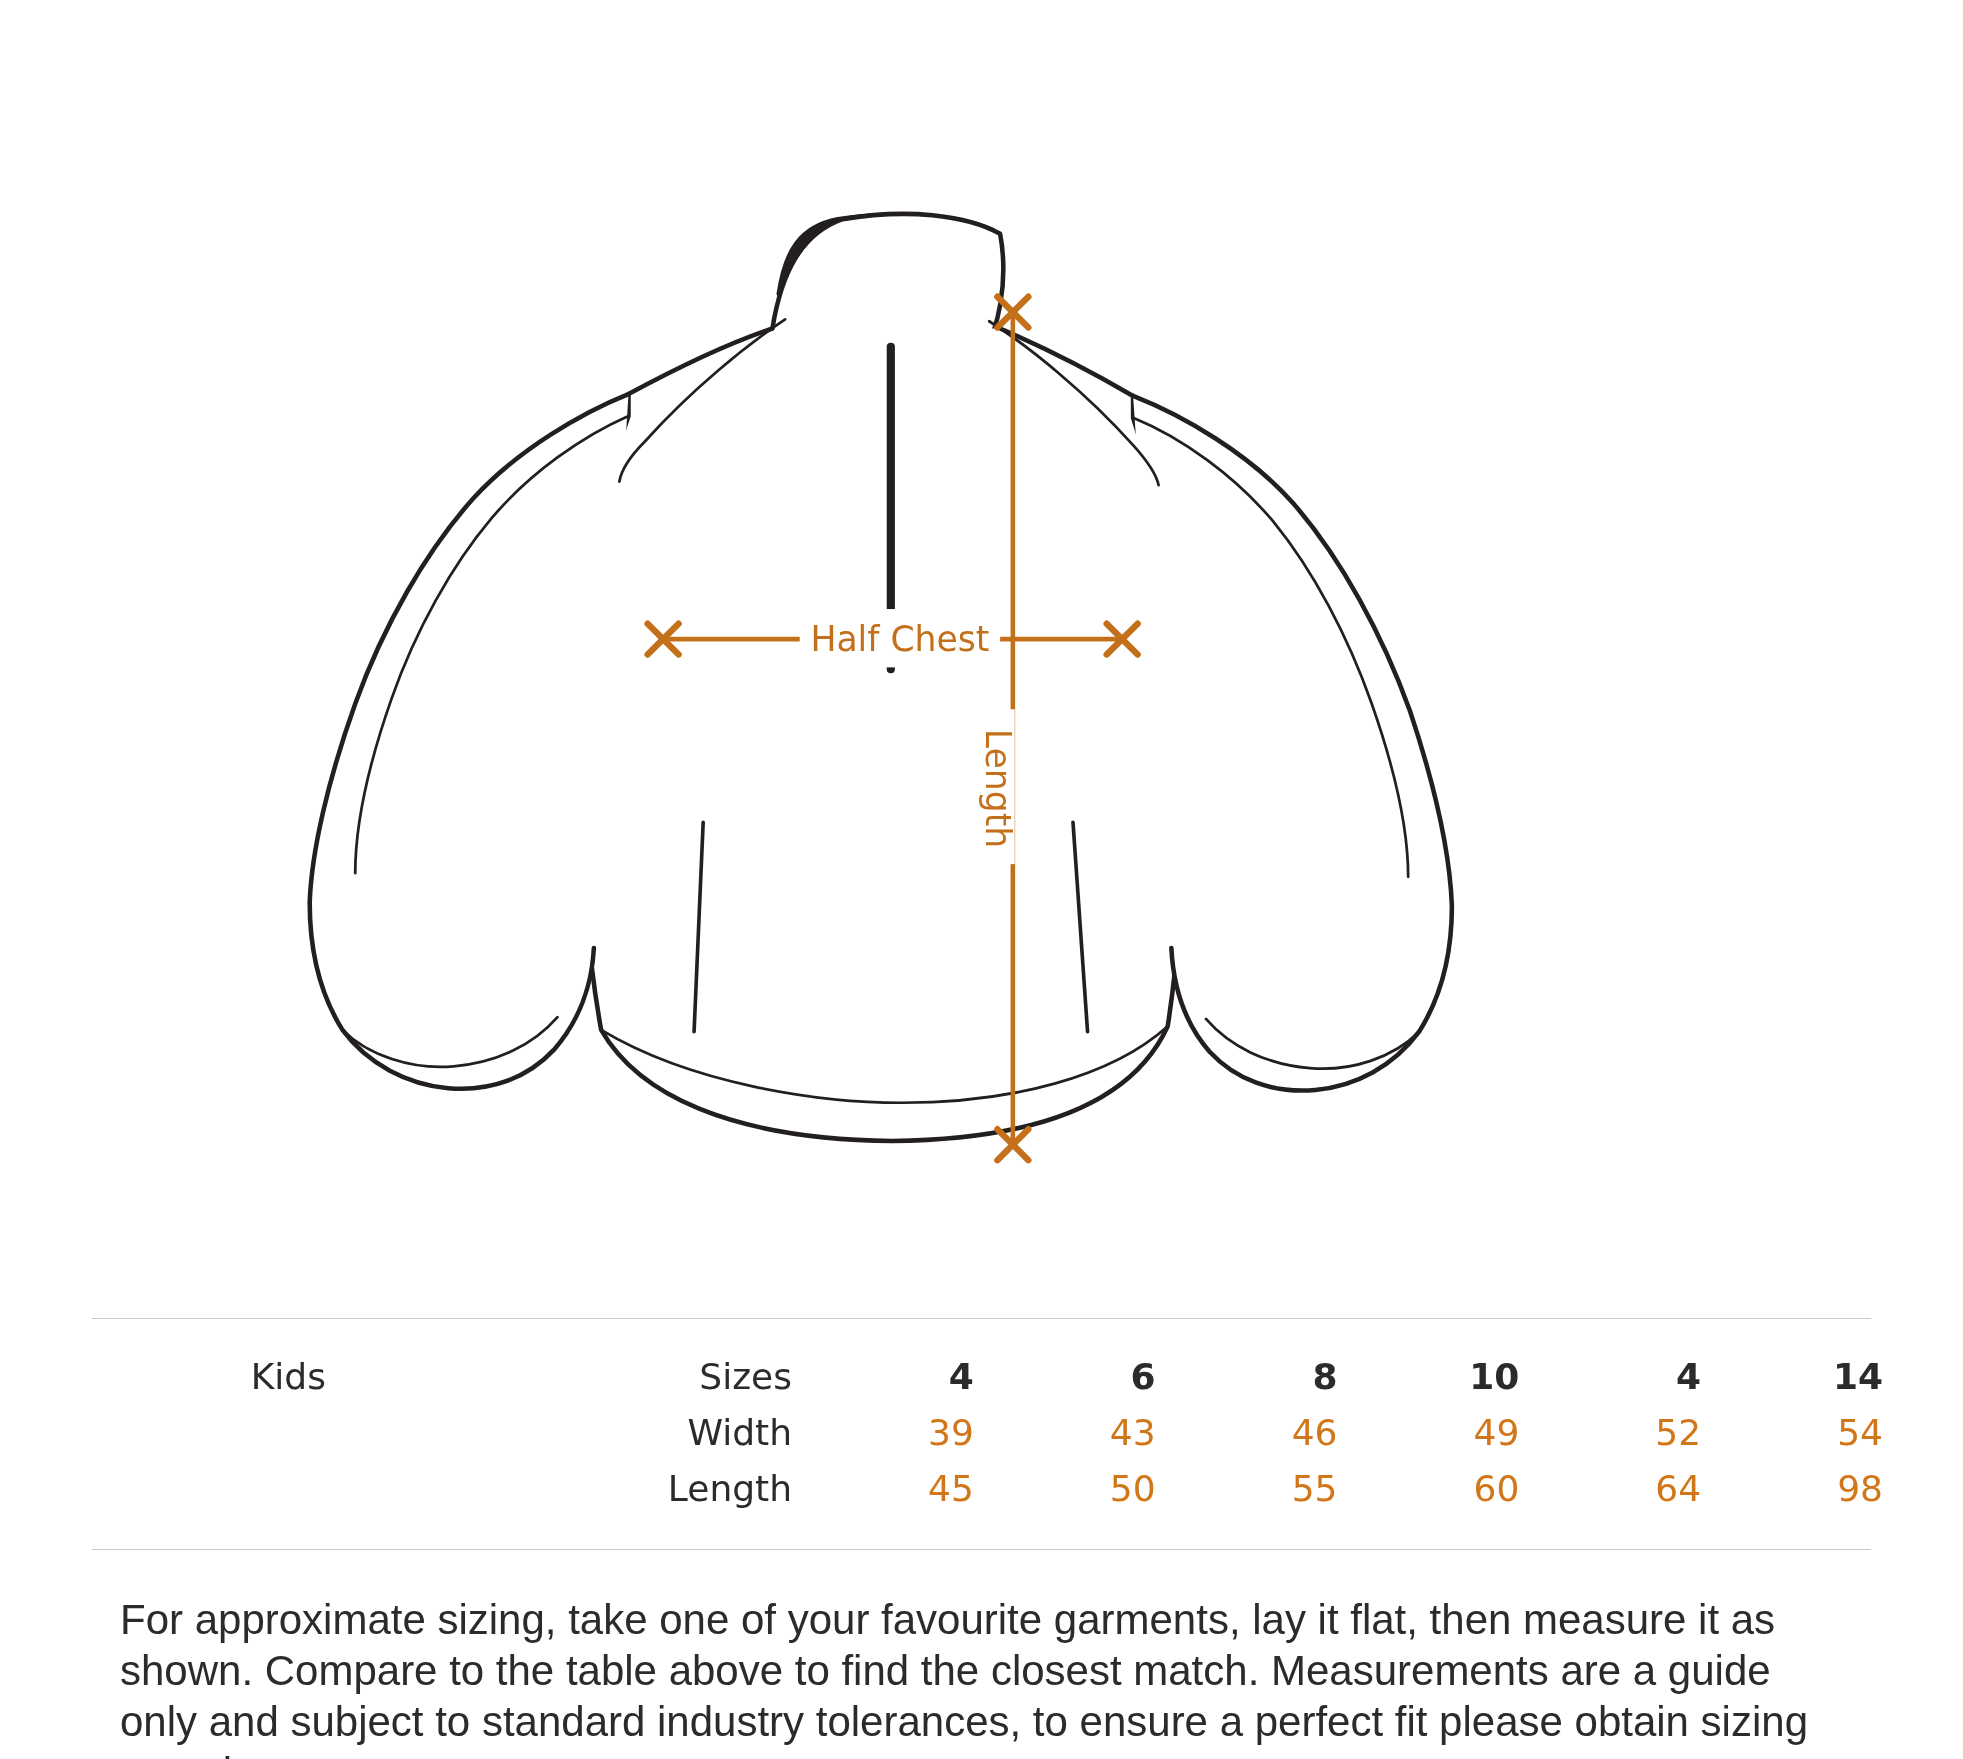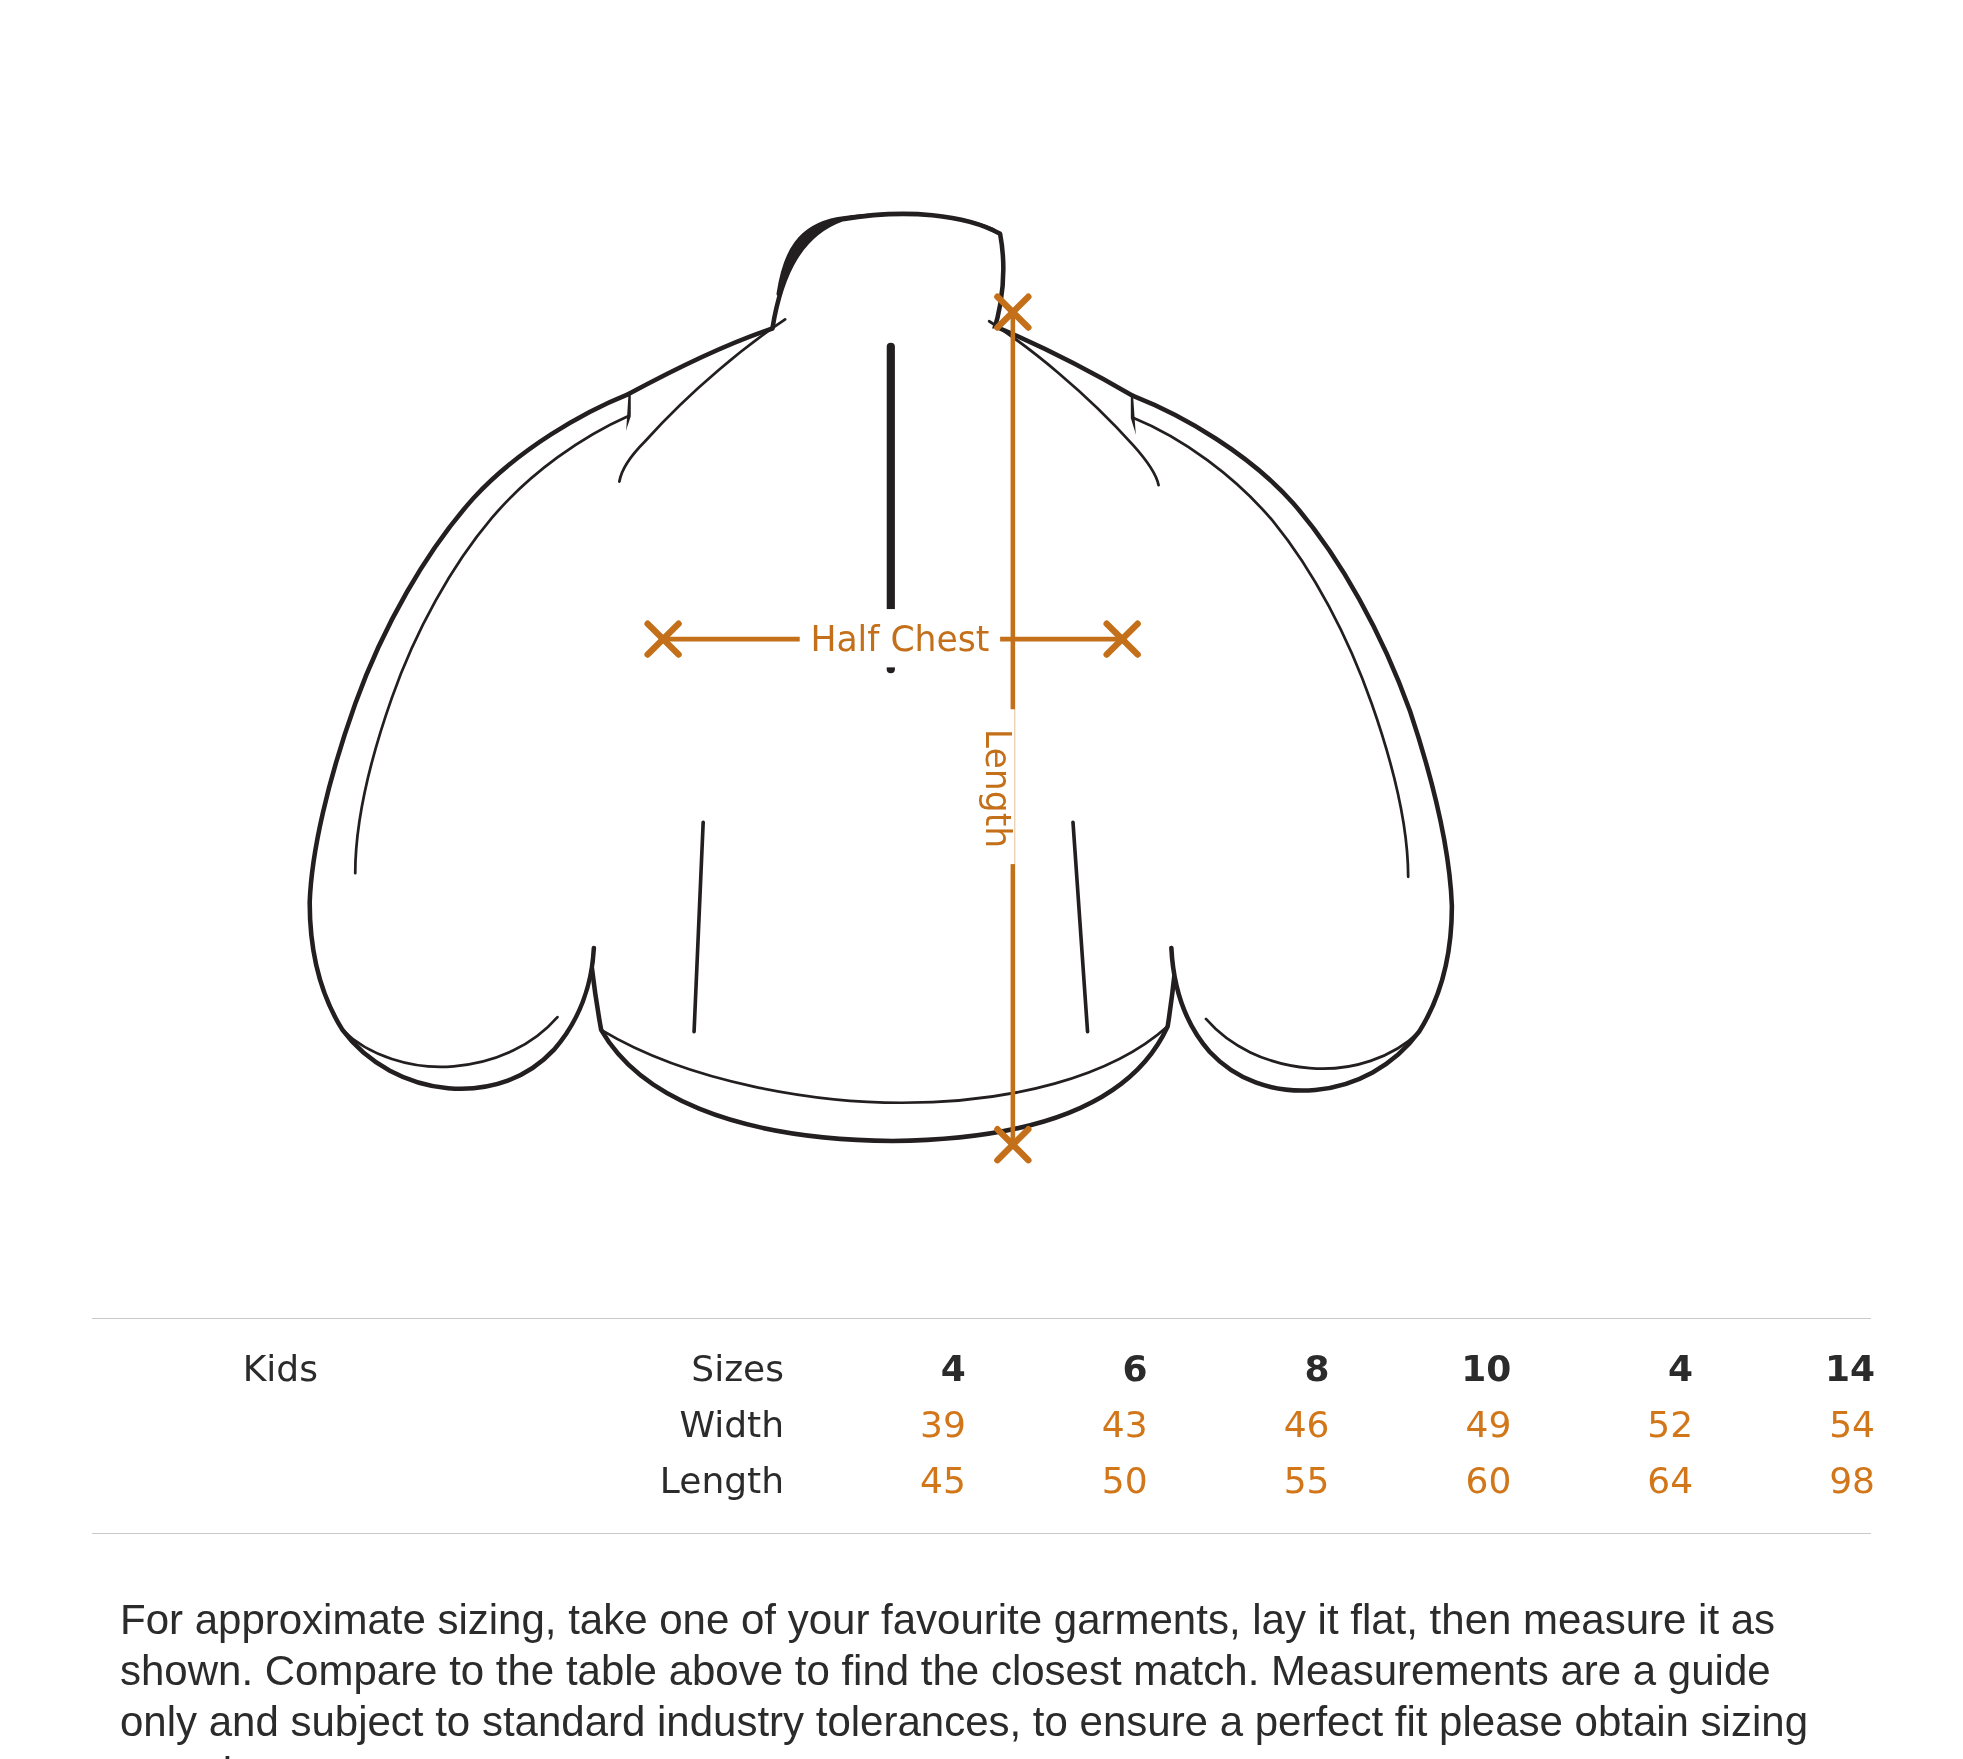--- a/index.html
+++ b/index.html
@@ -56,21 +56,21 @@
     width: 1779px;
   }
   .rule {
     height: 1px;
     background: #c9c9c9;
     width: 100%;
   }
   table.size-table {
     border-collapse: collapse;
     width: 100%;
-    margin: 4px;
+    margin: 12px;
   }
   table.size-table td {
     padding: 0;
     font-size: 36px;
     line-height: 56px;
     height: 56px;
     color: #2b2b2b;
     font-family: "DejaVu Sans", sans-serif;
   }
   td.group-label {

